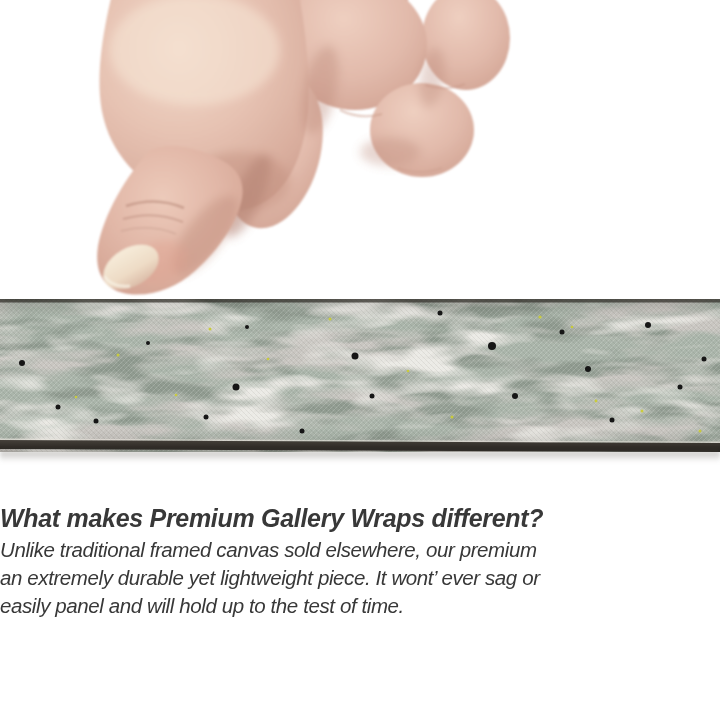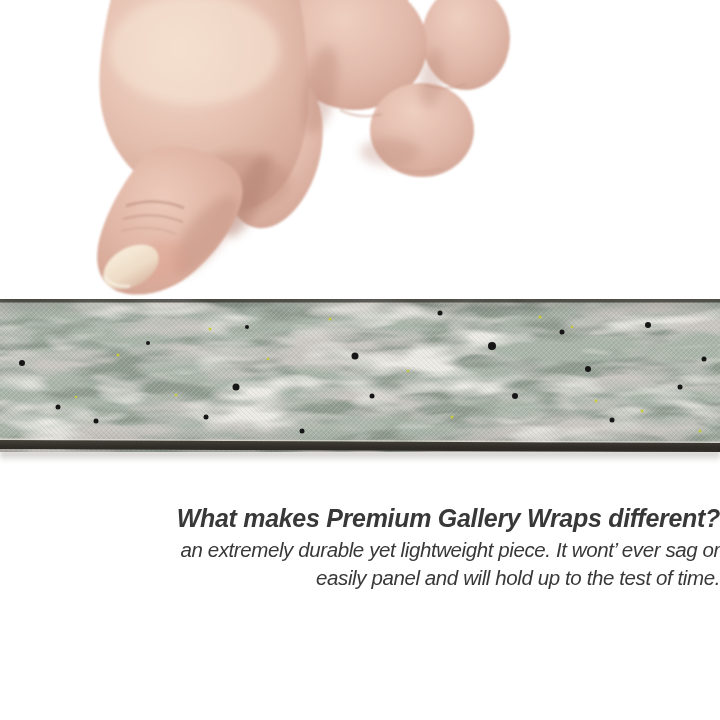--- a/index.html
+++ b/index.html
@@ -17,21 +17,21 @@
   .strip-wrap svg{display:block;}
 
   .strip-shadow{
     position:absolute;left:0;top:451px;width:720px;height:11px;
     background:linear-gradient(rgba(110,106,100,.40),rgba(255,255,255,0));
     filter:blur(2px);
   }
 
   .caption{
     position:absolute;left:0;top:503px;width:720px;
-    text-align:right;color:var(--text,#383838);
+    text-align:left;color:var(--text,#383838);
     font-style:italic;
   }
   .caption .heading{
     font-size:25px;font-weight:700;line-height:30px;
     letter-spacing:-0.3px;white-space:nowrap;margin-bottom:3px;
   }
   .caption .line{
     font-size:20.5px;font-weight:400;line-height:28px;
     letter-spacing:-0.4px;white-space:nowrap;
   }
@@ -192,17 +192,18 @@
       <rect x="0" y="0" width="720" height="3.5" fill="#2f2c27" opacity="0.7"></rect>
       <polygon points="0,139.5 720,142.5 720,144 0,141" fill="rgba(238,234,226,0.55)"></polygon>
       <polygon points="0,141 720,144 720,153 0,150" fill="url(#edgeGrad)"></polygon>
     </svg>
   </div>
 
   <div class="strip-shadow"></div>
 
   <div class="caption">
     <div class="heading">What makes Premium Gallery Wraps different?</div>
+    <div class="line">Unlike traditional framed canvas sold elsewhere, our premium</div>
     <div class="line">an extremely durable yet lightweight piece. It wont’ ever sag or</div>
     <div class="line">easily panel and will hold up to the test of time.</div>
   </div>
 
 </div>
 
 </body></html>

